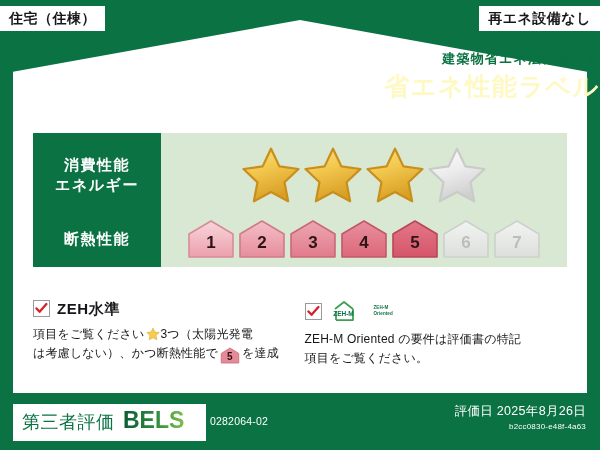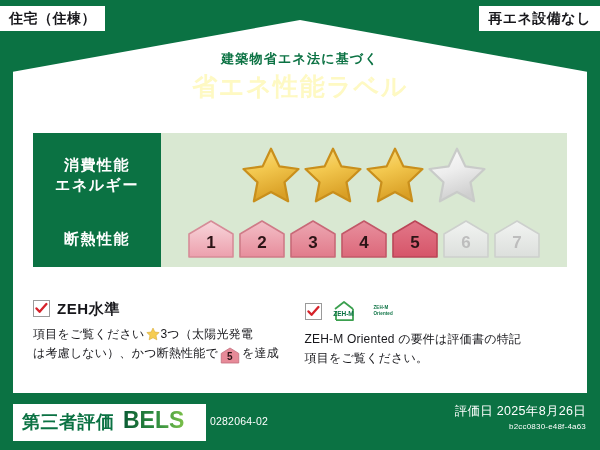--- a/index.html
+++ b/index.html
@@ -22,21 +22,21 @@
   .corner-tag{
     position:absolute;top:6px;background:#fff;
     font-size:14px;font-weight:bold;color:#17171b;
     padding:5px 9px 6px 9px;letter-spacing:.5px;line-height:1;
     white-space:nowrap;
   }
   .corner-tag.left{left:0;}
   .corner-tag.right{right:0;}
 
   
-  .title-block{position:absolute;left:0;right:0;top:52px;text-align:center;}
+  .title-block{position:absolute;left:0;right:0;top:52px;text-align:right;}
   .title-sub{
     font-size:13px;font-weight:bold;color:#0b7243;letter-spacing:1.2px;
     line-height:1;margin-bottom:9px;
   }
   .title-main{
     font-size:25px;font-weight:bold;color:#fef9c3;letter-spacing:1.6px;
     line-height:1;
   }
 
   
@@ -98,21 +98,21 @@
   }
   .zehm-logo{display:inline-flex;align-items:center;gap:3px;margin-left:4px;vertical-align:-5px;}
   .zehm-sub{font-size:4.5px;color:#0b7243;line-height:1.25;font-weight:bold;letter-spacing:.1px;}
 
   
   .footer{position:absolute;left:0;right:0;bottom:0;height:52px;}
   .bels-box{
     position:absolute;left:13px;top:6px;background:#fff;
     padding:4px 9px 5px 9px;display:flex;align-items:center;gap:8px;
   }
-  .bels-jp{font-size:18px;font-weight:bold;color:#0b7243;letter-spacing:.5px;line-height:1;}
+  .bels-jp{font-size:18px;font-weight:normal;color:#0b7243;letter-spacing:.5px;line-height:1;}
   .bels-mark{font-size:22px;font-weight:bold;line-height:1;letter-spacing:0px;}
   .bels-no{
     position:absolute;left:210px;top:17px;color:#fff;font-size:10.5px;letter-spacing:.2px;
   }
   .f-right{position:absolute;right:14px;top:7px;text-align:right;color:#fff;}
   .f-date{font-size:12.5px;letter-spacing:.3px;line-height:1;margin-bottom:5px;}
   .f-hash{font-size:8px;letter-spacing:.2px;line-height:1;}
 </style>
 </head>
 <body>

